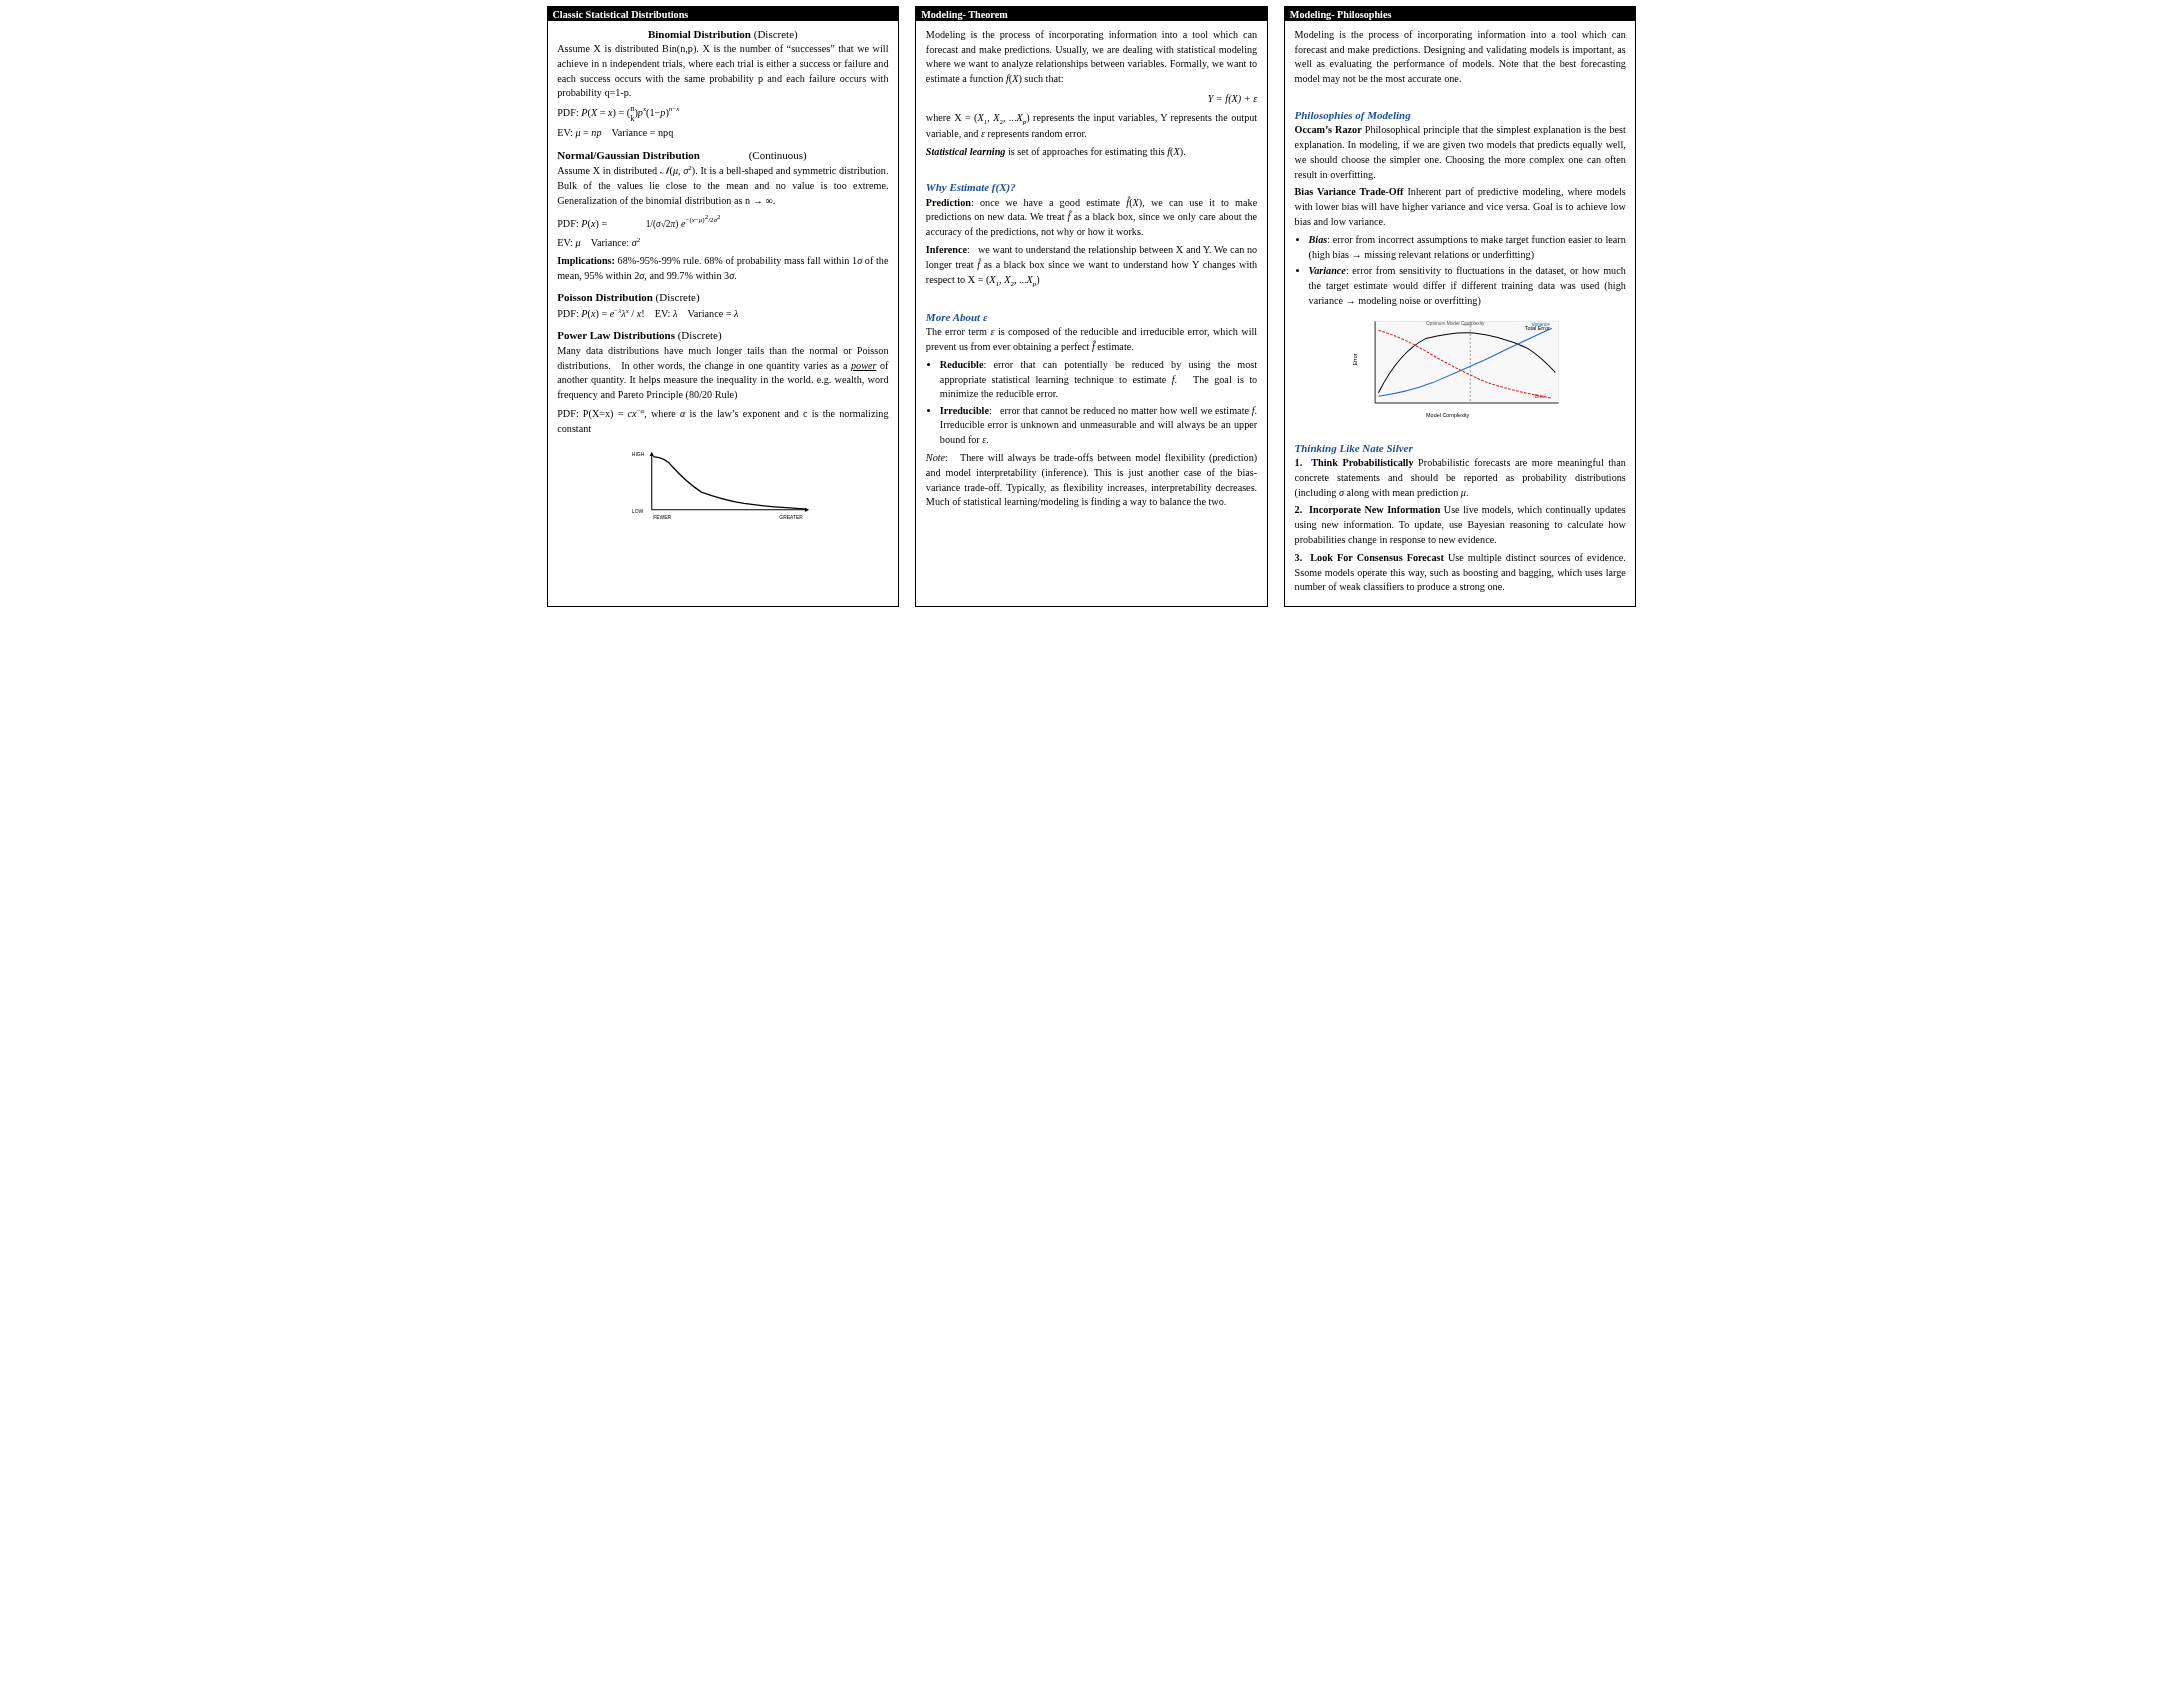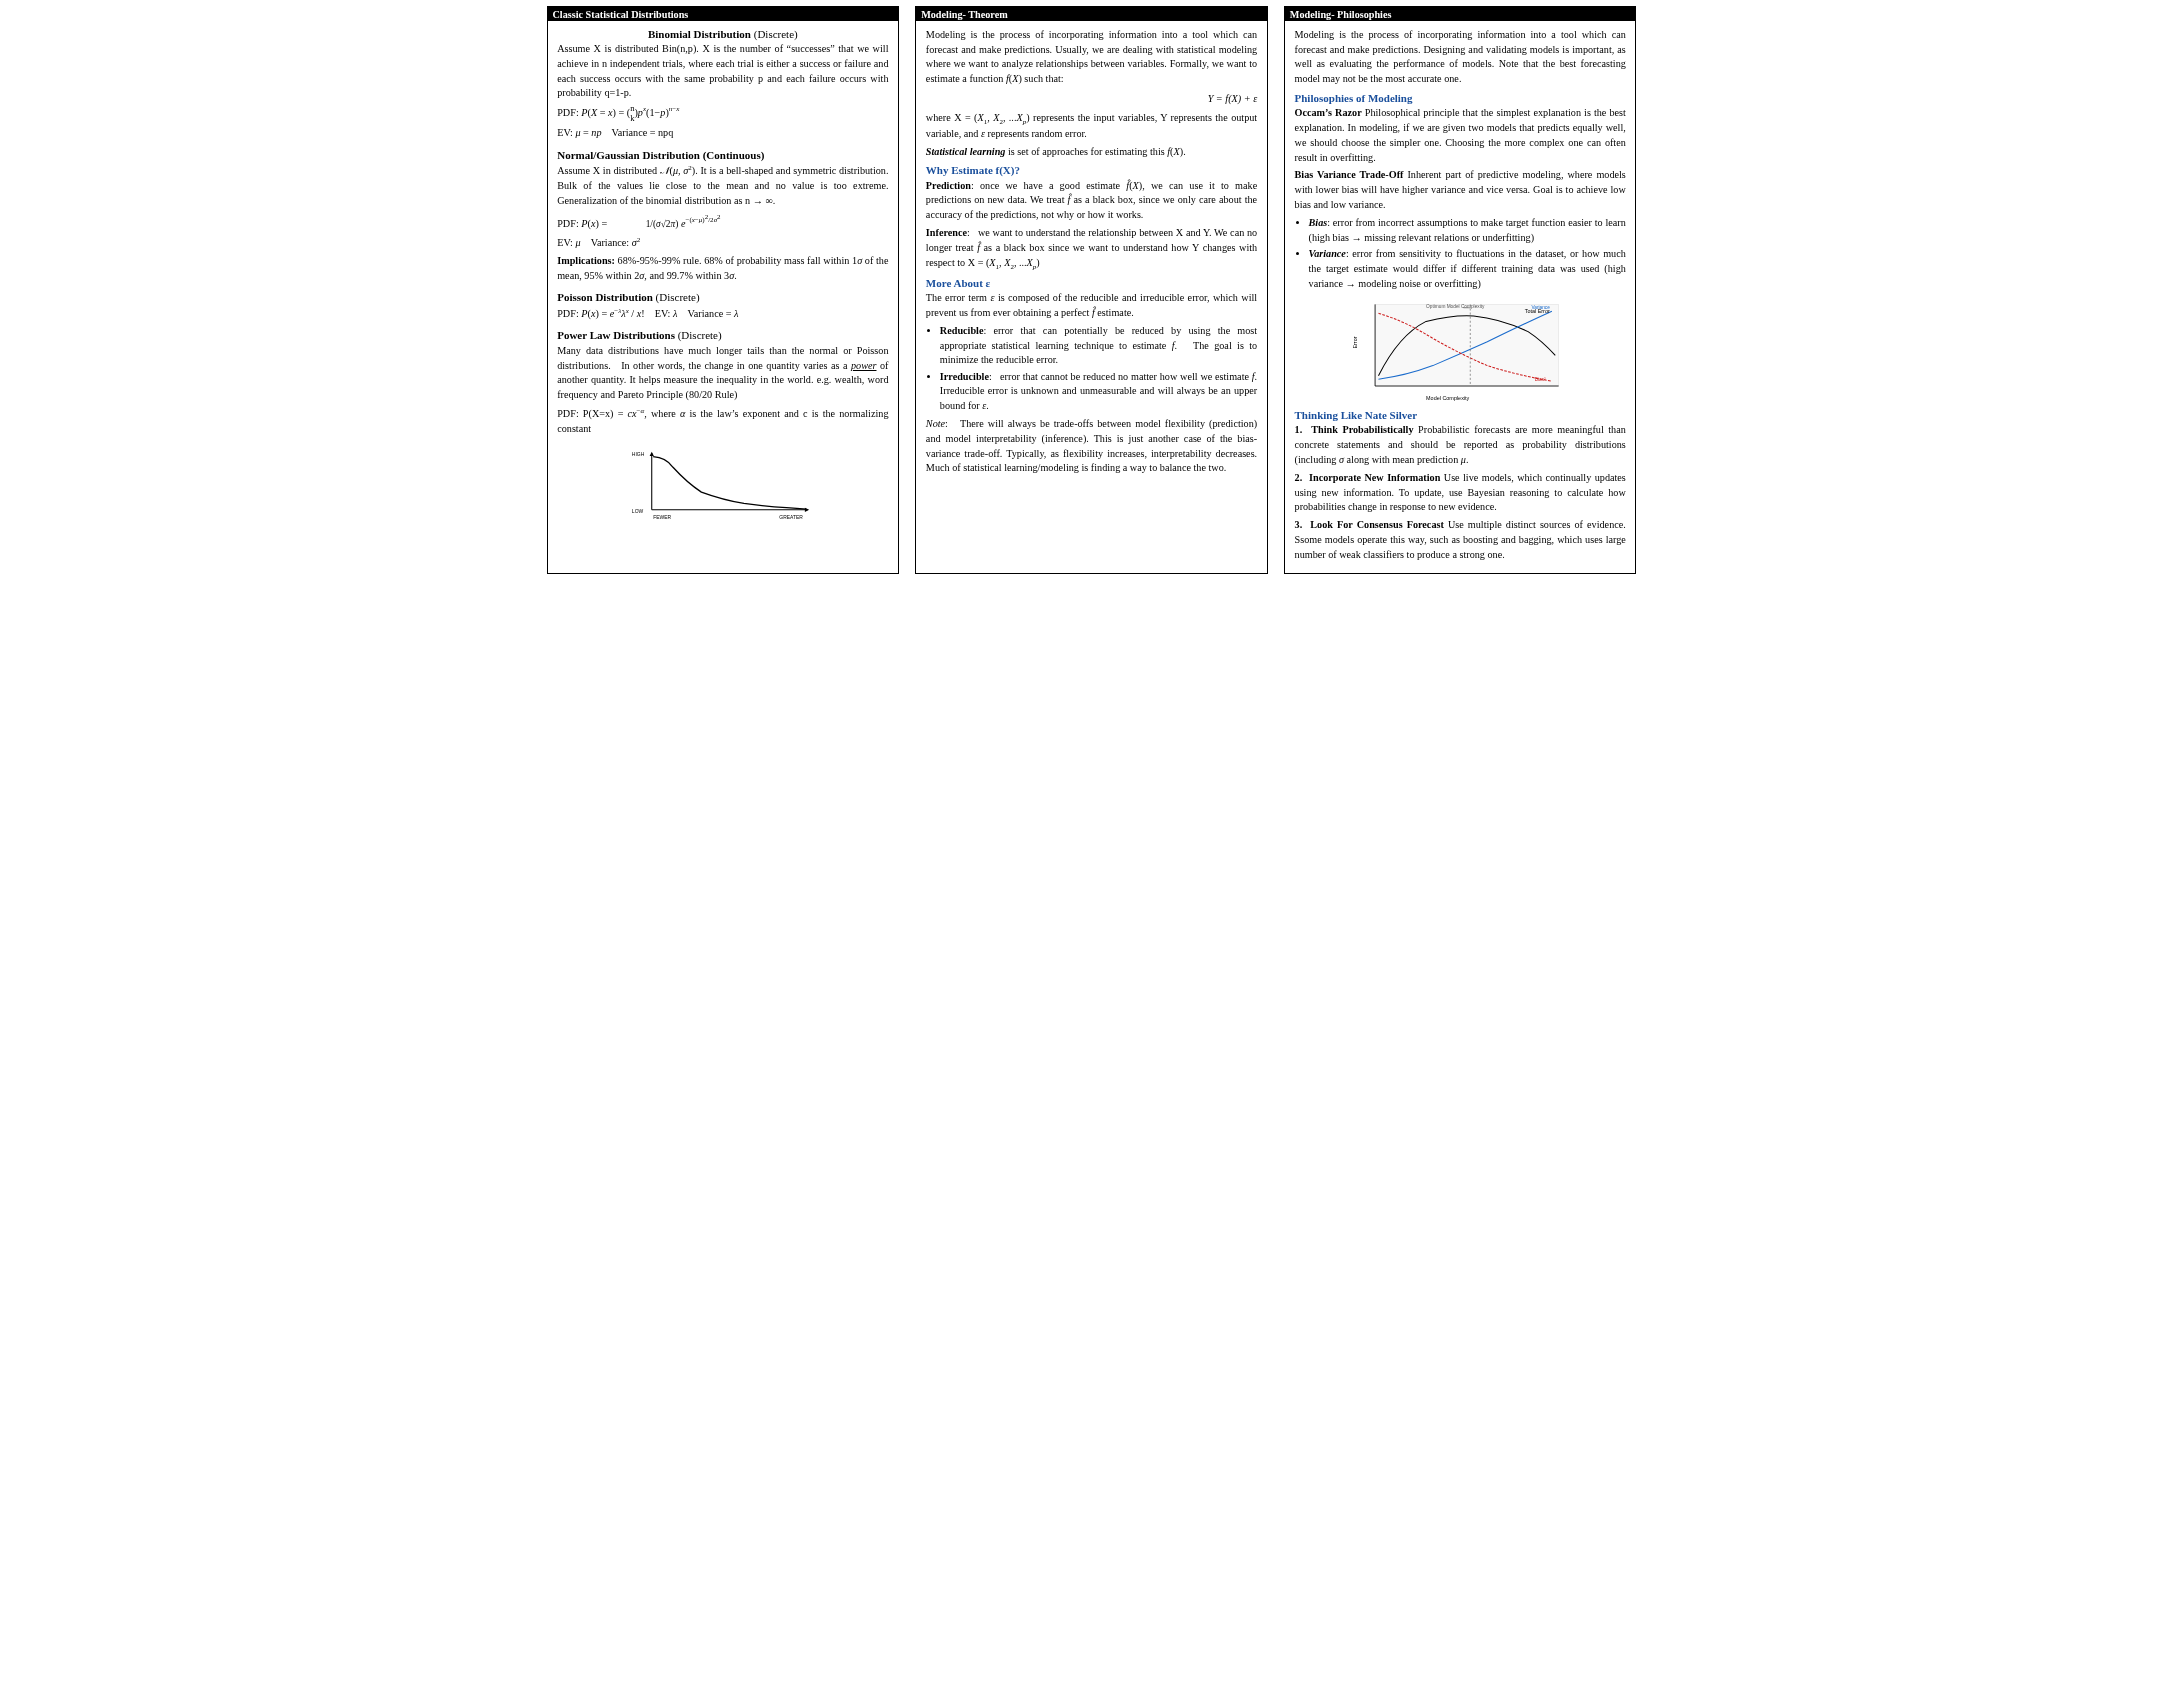--- a/index.html
+++ b/index.html
@@ -41,22 +41,23 @@
     h2.first { margin-top: 1.6px; text-align: center; }
     p {
       text-align: justify;
       line-height: 1.45;
       margin-bottom: 3.1px;
     }
     .blue-heading {
       color: #1a4f9c;
       font-weight: bold;
       font-size: 11px;
-      margin-top: 5px;
+      margin-top: 22px;
       margin-bottom: 2.3px;
+      font-style: italic;
     }
     ul {
       margin-left: 14px;
       margin-bottom: 3.1px;
     }
     li {
       text-align: justify;
       line-height: 1.45;
       margin-bottom: 1.6px;
     }
@@ -100,21 +101,21 @@
     </h2>
     <p>Assume X is distributed Bin(n,p). X is the number of “successes” that we will achieve in n independent trials, where each trial is either a success or failure and each success occurs with the same probability p and each failure occurs with probability q=1-p.</p>
     <p>PDF: <i>P</i>(<i>X</i> = <i>x</i>) = <span style="font-style:normal;">(</span><span style="display:inline-flex;flex-direction:column;align-items:center;font-size:8.6px;vertical-align:middle;line-height:1.1;">
           <span>n</span>
           <span>k</span>
         </span><span style="font-style:normal;">)</span><i>p</i><sup><i>x</i></sup>(1−<i>p</i>)<sup><i>n</i>−<i>x</i></sup></p>
     <p>EV: <i>μ</i> = <i>np</i> &nbsp;&nbsp; Variance = npq</p>
 
     <h2>
       <span>Normal/Gaussian Distribution</span>
-      <span style="font-weight:bold;"> (Continuous)</span>
+      <span style="font-weight:normal;margin-left:46px;"> (Continuous)</span>
     </h2>
     <p>Assume X in distributed <i>𝒩</i>(<i>μ</i>, <i>σ</i><sup>2</sup>). It is a bell-shaped and symmetric distribution. Bulk of the values lie close to the mean and no value is too extreme. Generalization of the binomial distribution as n → ∞.</p>
     <p>PDF: <i>P</i>(<i>x</i>) = <span style="font-size:9.4px;margin-left:36px;">1/(<i>σ</i>√2<i>π</i>)</span> <i>e</i><sup>−(<i>x</i>−<i>μ</i>)<sup>2</sup>/2<i>σ</i><sup>2</sup></sup></p>
     <p>EV: <i>μ</i> &nbsp;&nbsp; Variance: <i>σ</i><sup>2</sup></p>
     <p><span class="bold-inline">Implications:</span> 68%-95%-99% rule. 68% of probability mass fall within 1<i>σ</i> of the mean, 95% within 2<i>σ</i>, and 99.7% within 3<i>σ</i>.</p>
 
     <h2>
       <span>Poisson Distribution</span>
       <span style="font-weight:normal;"> (Discrete)</span>
     </h2>

